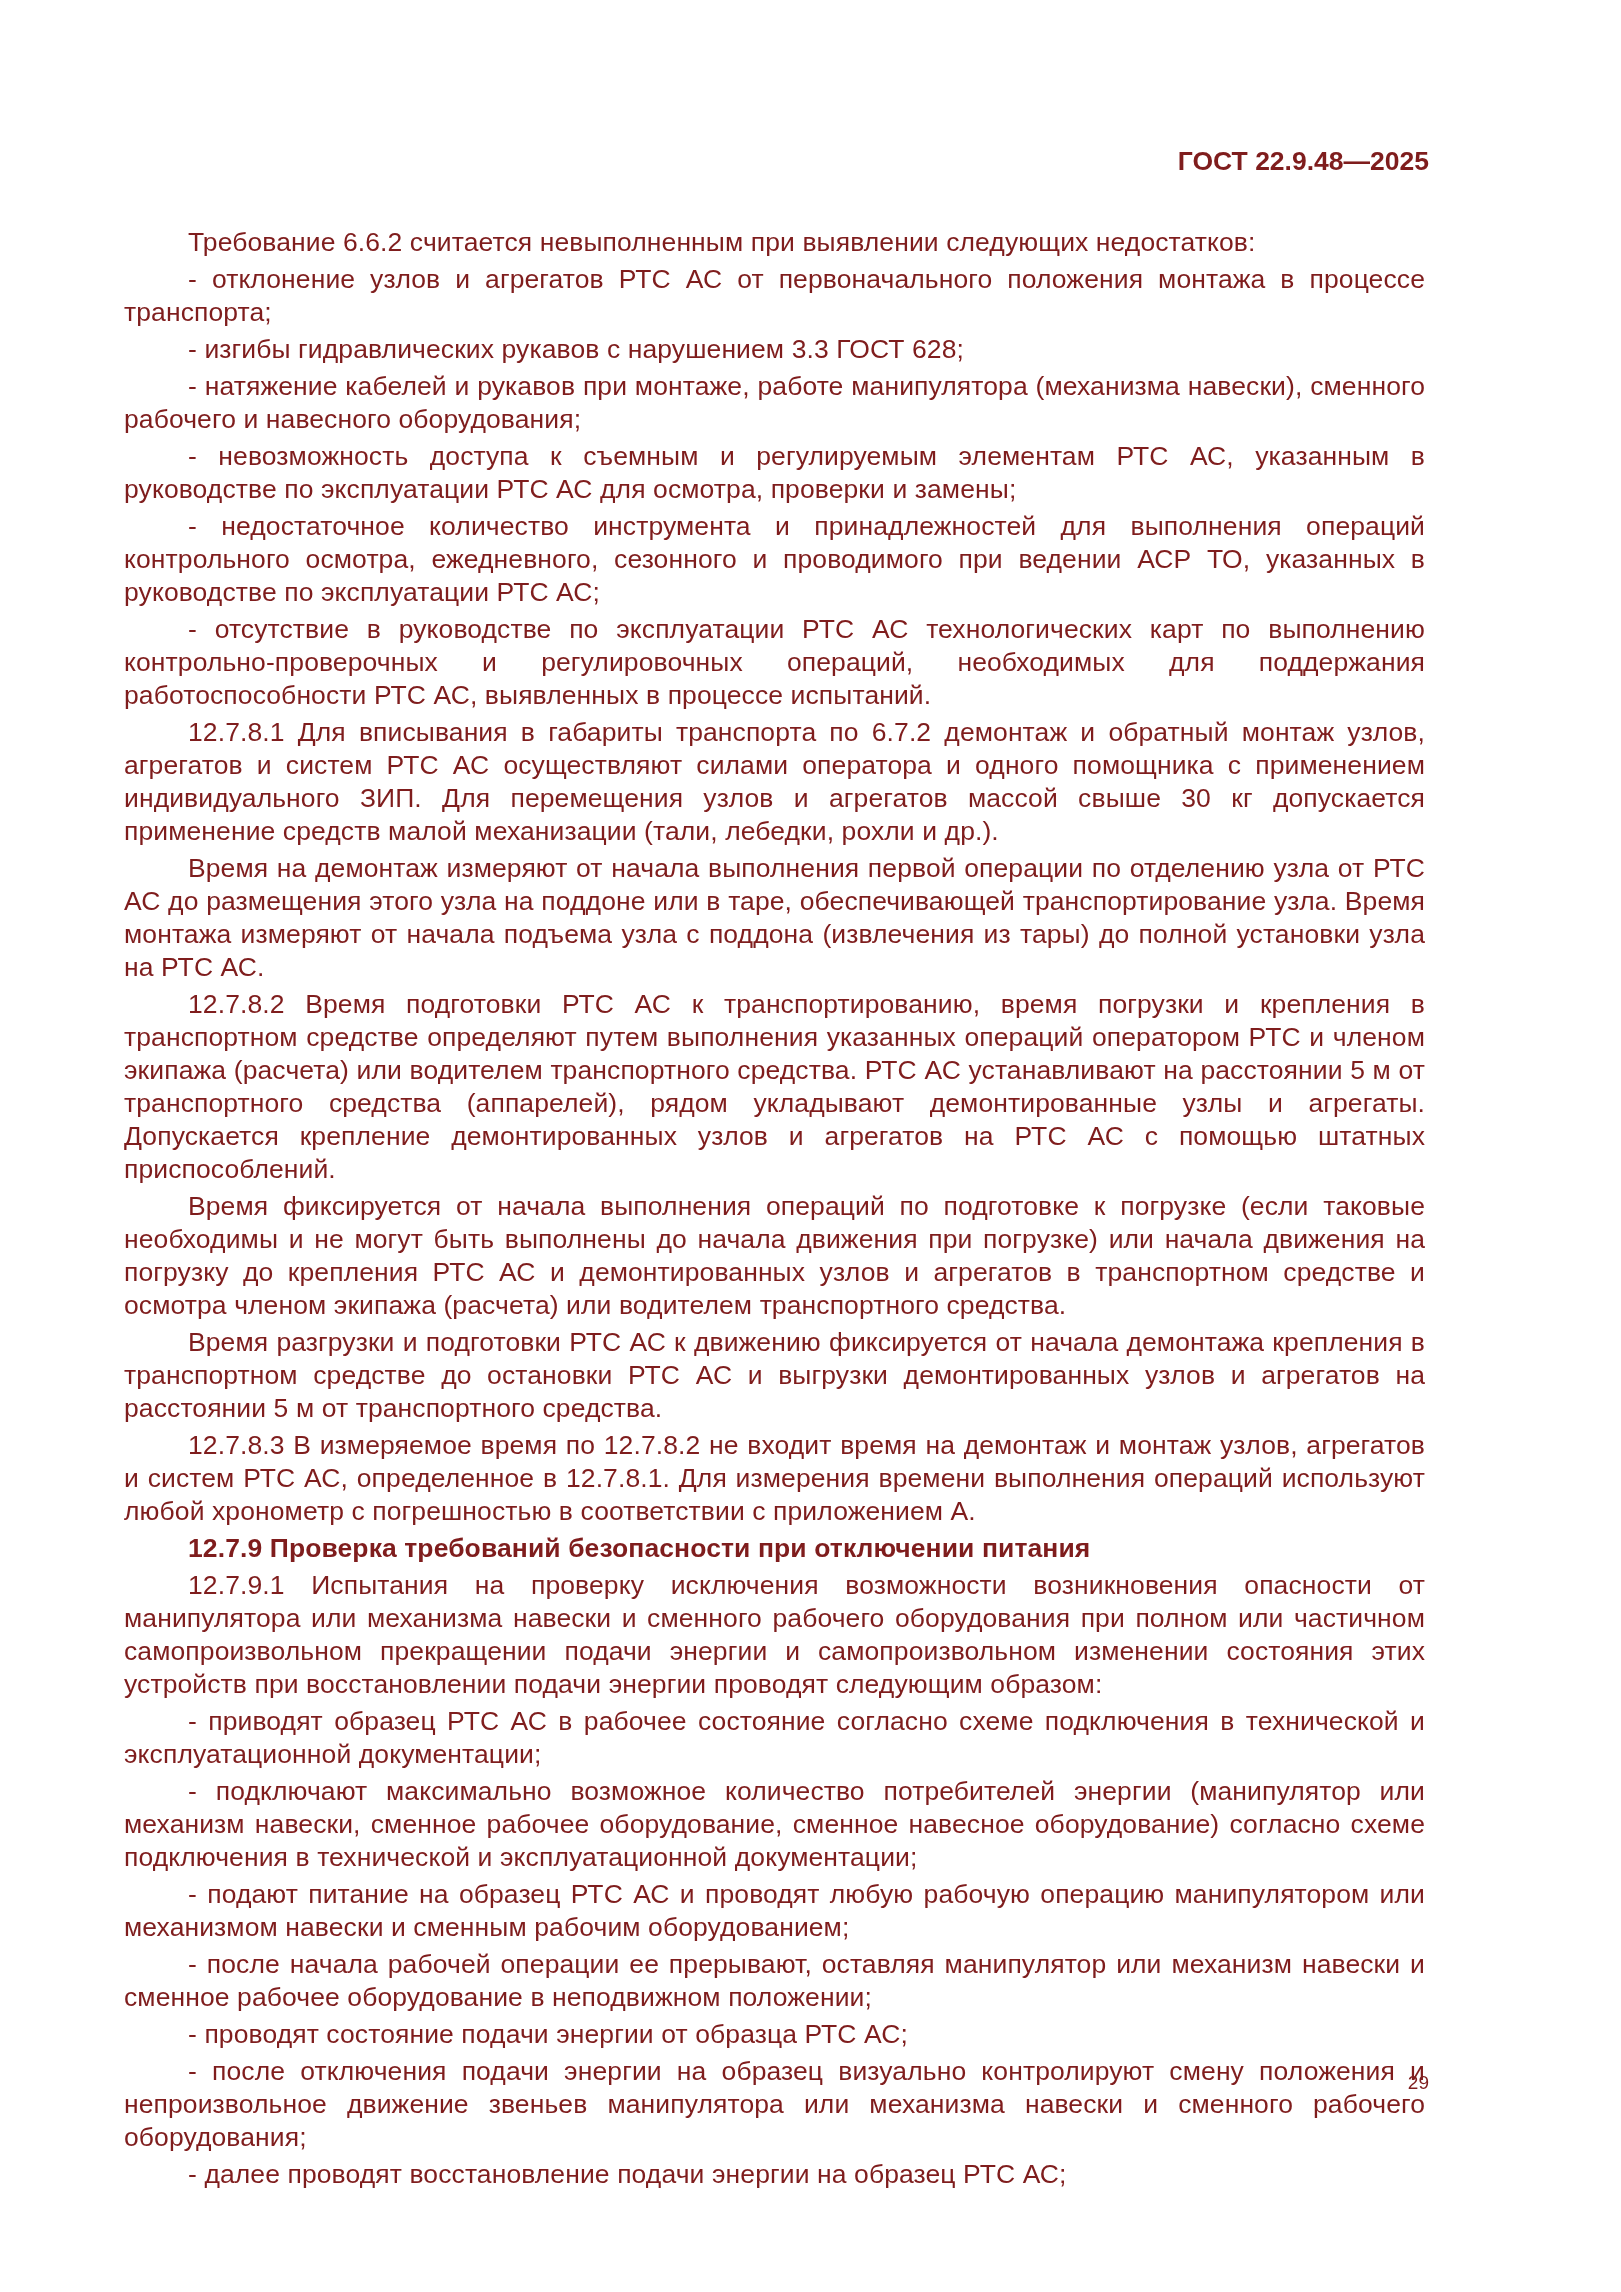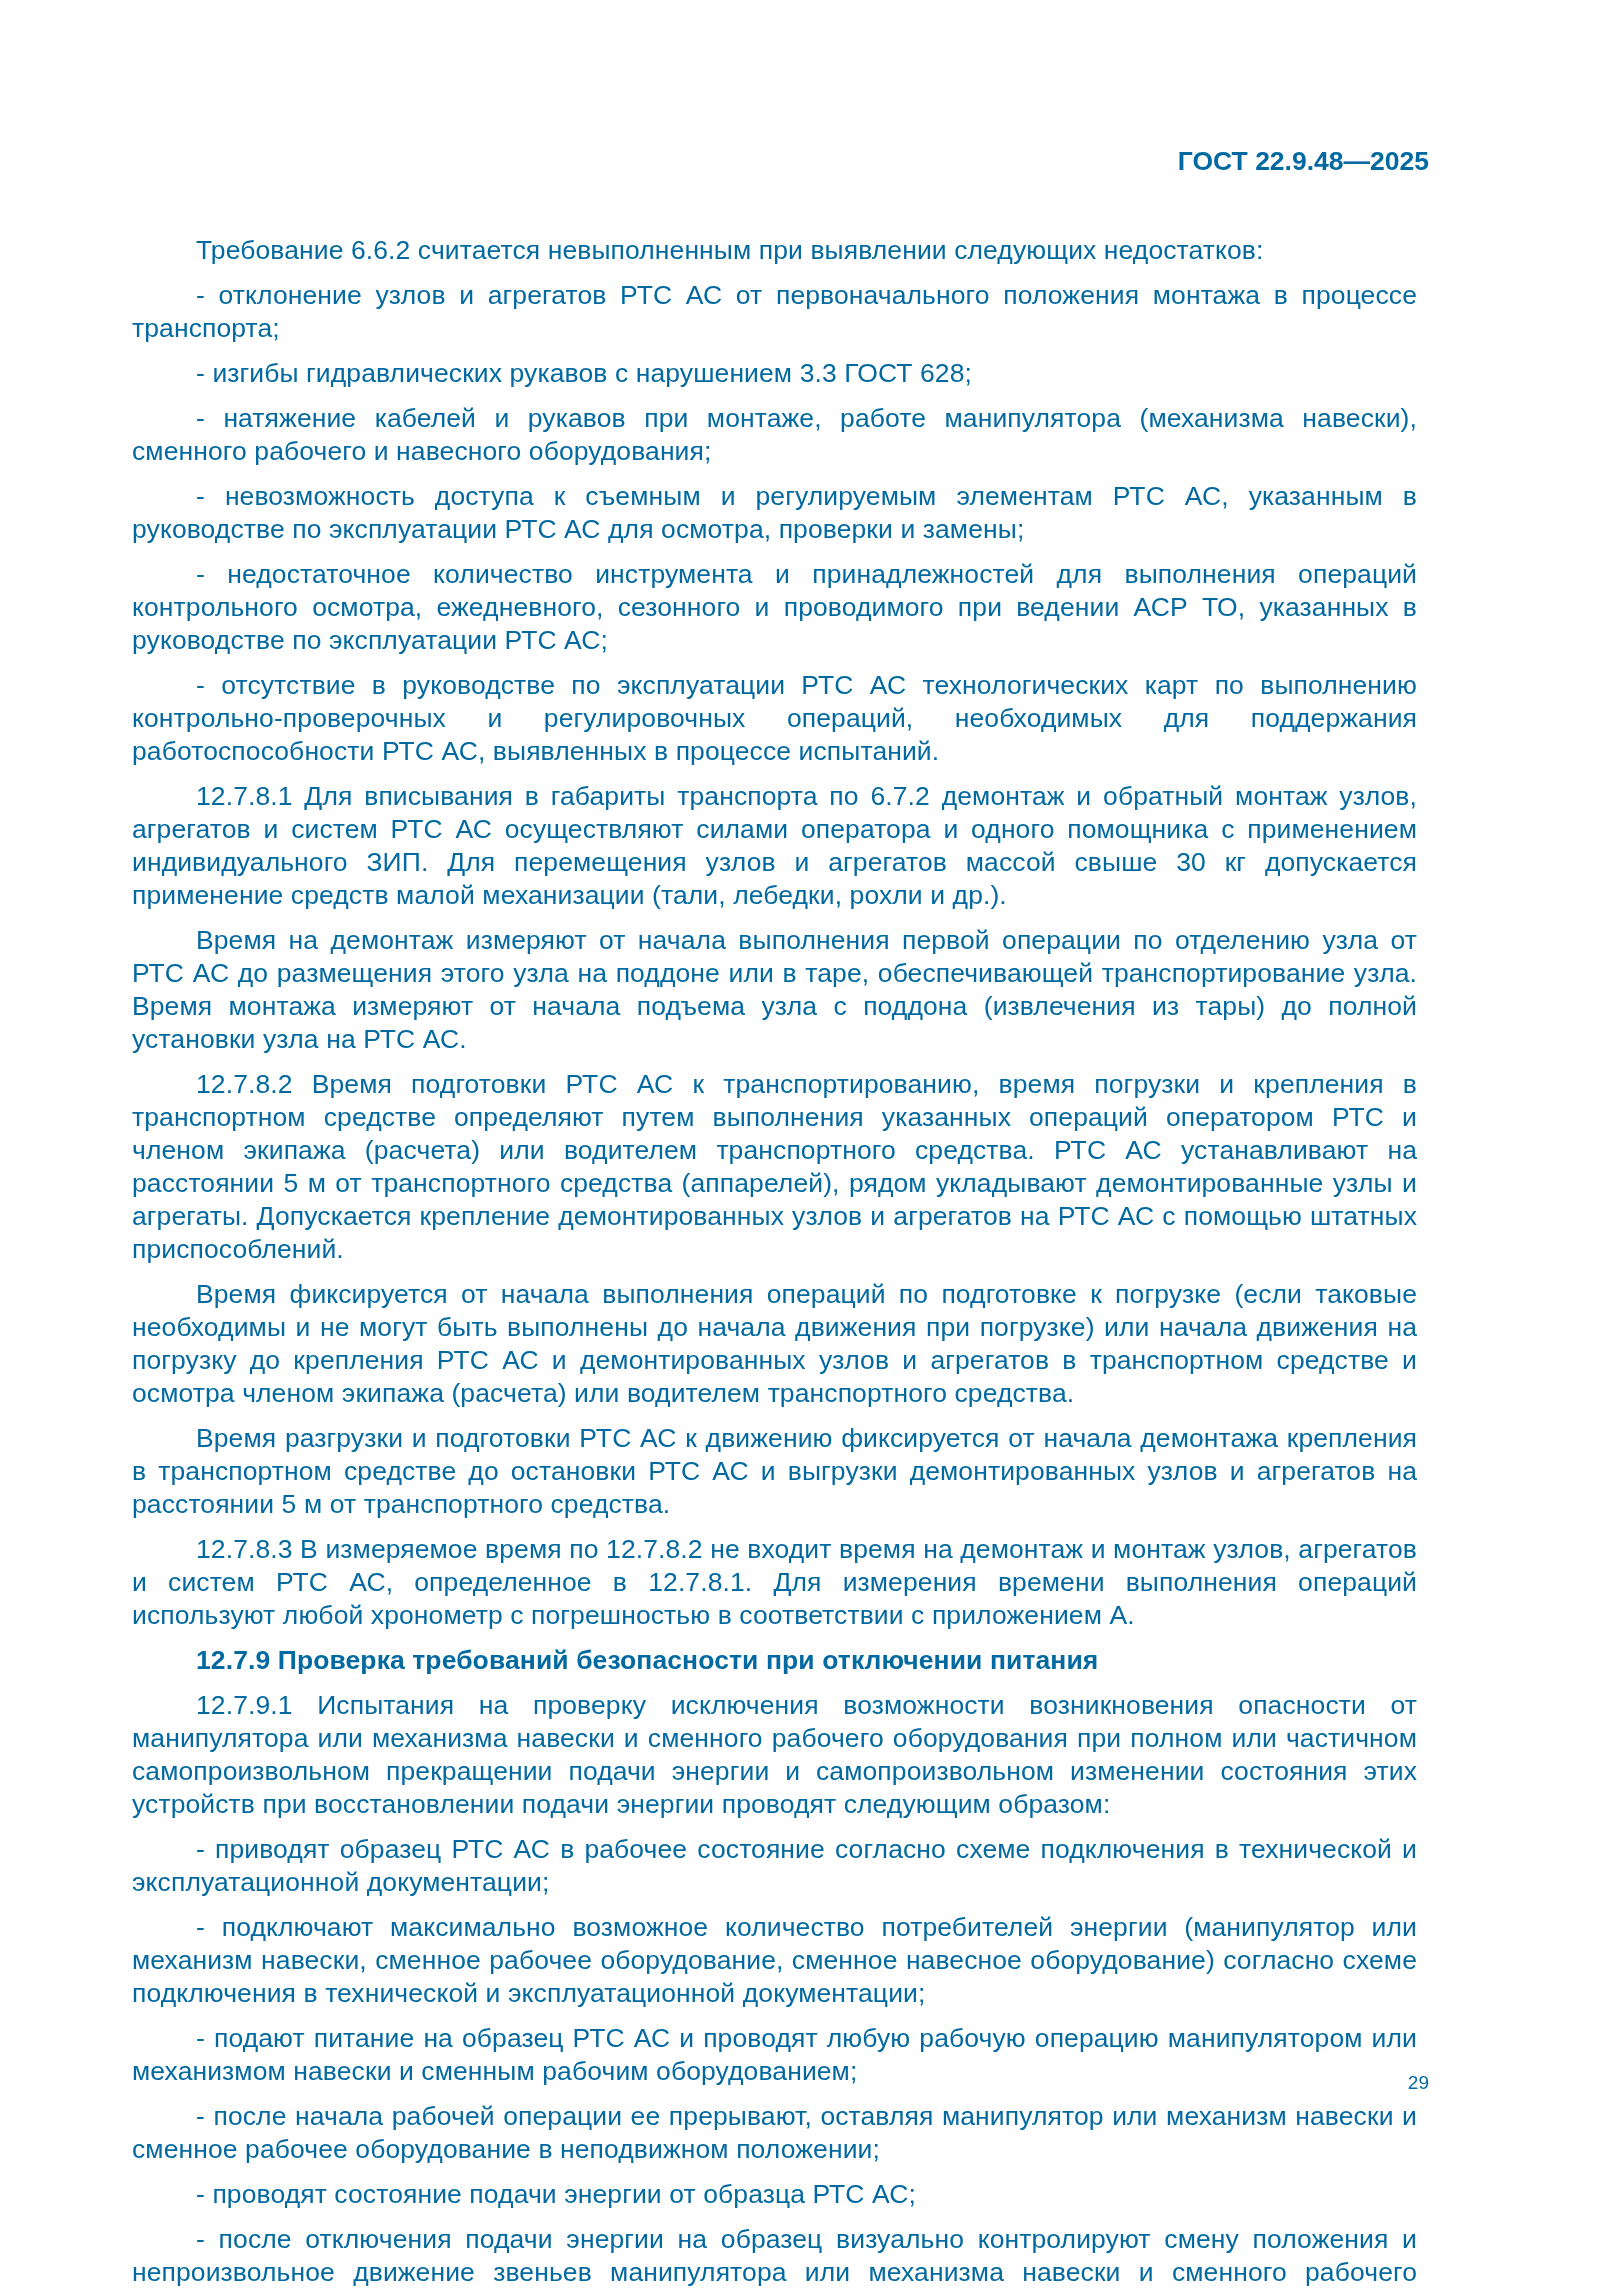--- a/index.html
+++ b/index.html
@@ -6,42 +6,42 @@
     margin: 0;
     padding: 0;
     background: #ffffff;
   }
   .page {
     position: relative;
     width: 1621px;
     height: 2293px;
     background: #ffffff;
     font-family: "Liberation Sans", sans-serif;
-    color: #0369a1;
+    color: #7f1d1d;
     overflow: hidden;
   }
   .gost-header {
     position: absolute;
     top: 147px;
     left: 120px;
     width: 1309px;
     text-align: right;
     font-weight: bold;
     font-size: 26.5px;
     line-height: 29px;
     white-space: nowrap;
   }
   .content {
     position: absolute;
     top: 222px;
     left: 120px;
     width: 1309px;
   }
   .content p {
-    margin: 12px;
+    margin: 4px;
     font-size: 26.5px;
     line-height: 33px;
     text-align: justify;
     text-indent: 64px;
     letter-spacing: 0.1px;
   }
   .content p.bold {
     font-weight: bold;
   }
   .page-number {

